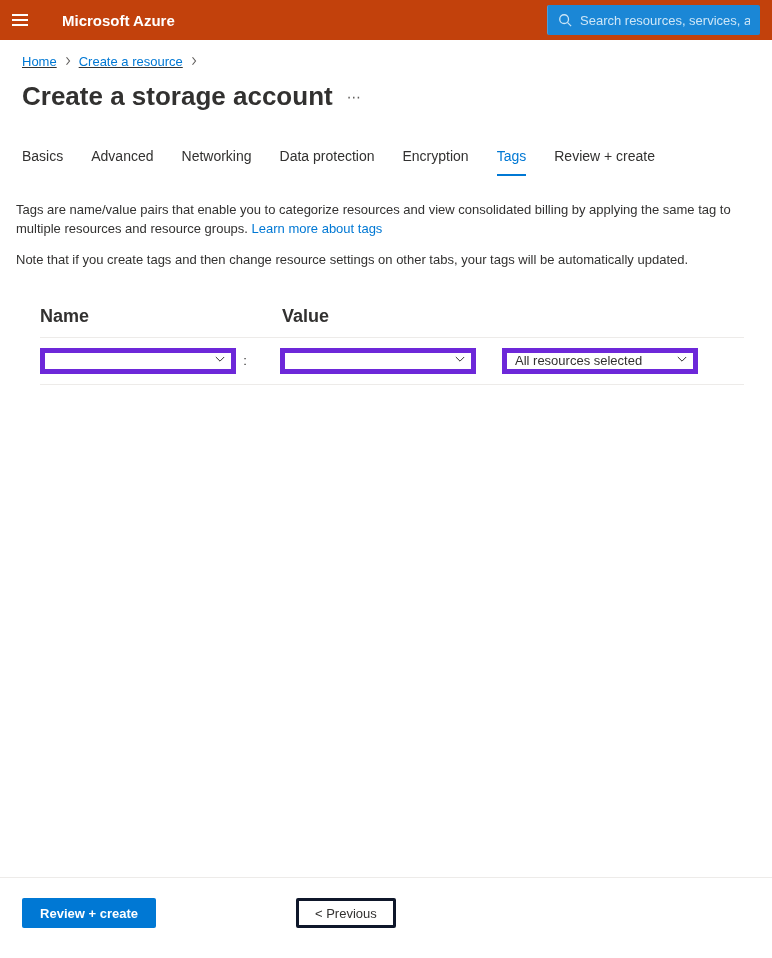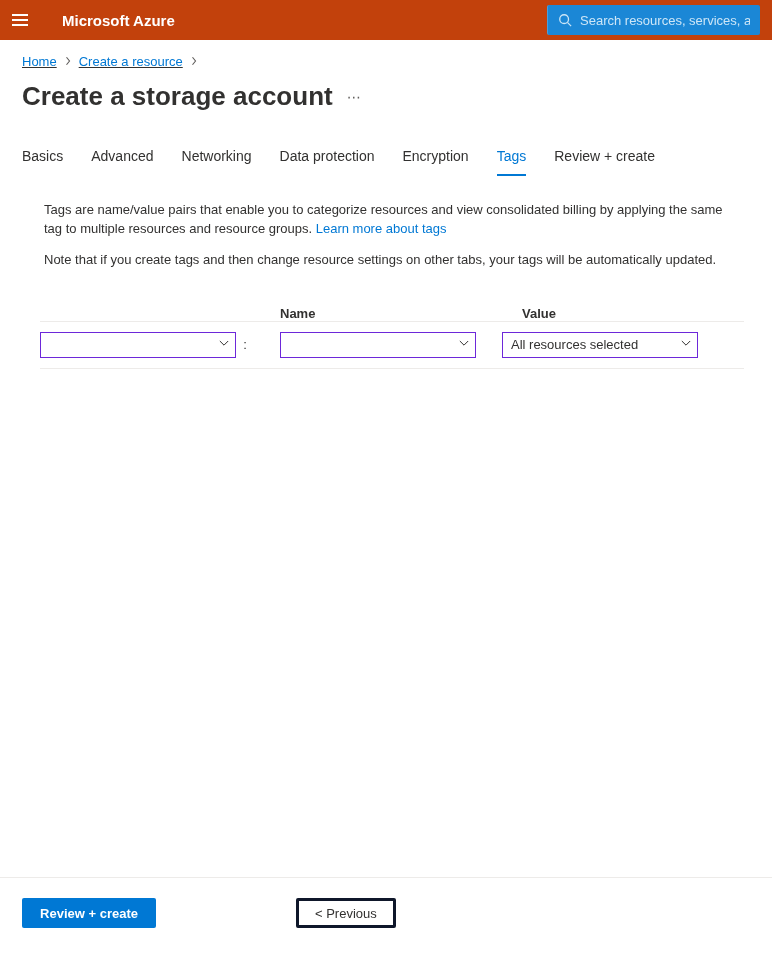--- a/index.html
+++ b/index.html
@@ -25,32 +25,32 @@
     .title-row { padding: 12px 22px 0 22px; display: flex; align-items: center; gap: 14px; }
     .page-title { font-size: 26px; font-weight: 600; color: #323130; }
     .ellipsis-icon { color: #605e5c; cursor: pointer; letter-spacing: 1px; font-size: 14px; }
 
     
     .tabs { display: flex; gap: 28px; padding: 36px 22px 0 22px; border-bottom: 1px solid transparent; }
     .tab { font-size: 14px; color: #323130; padding-bottom: 10px; cursor: pointer; border-bottom: 2px solid transparent; }
     .tab.active { color: #0078d4; border-bottom-color: #0078d4; }
 
     
-    .desc { padding: 24px 28px 0 44px; font-size: 13px; color: #323130; line-height: 1.45; }
+    .desc { padding: 24px 28px 0 16px; font-size: 13px; color: #323130; line-height: 1.45; }
     .desc p { margin-bottom: 12px; }
     .link { color: #0078d4; cursor: pointer; }
 
     
     .tag-table { padding: 24px 28px 0 40px; }
-    .tag-header { display: flex; font-size: 13px; font-weight: 600; color: #323130; padding-bottom: 0; justify-content: flex-end; }
+    .tag-header { display: flex; font-size: 18px; font-weight: 600; color: #323130; padding-bottom: 10px; }
     .col-name { width: 242px; }
     .col-value { width: 222px; }
     .col-resource { flex: 1; }
     .tag-row { display: flex; align-items: center; padding: 10px 0; border-top: 1px solid #edebe9; border-bottom: 1px solid #edebe9; }
-    .combo { height: 26px; border: 1px solid #6d28d9; background: #fff; display: flex; align-items: center; justify-content: space-between; padding: 0 6px 0 8px; cursor: pointer; font-size: 13px; }
+    .combo { height: 26px; border: 5px solid #6d28d9; background: #fff; display: flex; align-items: center; justify-content: space-between; padding: 0 6px 0 8px; cursor: pointer; font-size: 13px; }
     .combo-name { width: 196px; }
     .combo-sep { width: 18px; text-align: center; color: #323130; }
     .combo-value { width: 196px; margin-left: 26px; }
     .combo-resource { width: 196px; margin-left: 26px; }
     .chev-down { width: 10px; height: 10px; }
     .chev-down svg { display: block; }
 
     
     .spacer { flex: 1; }
 

